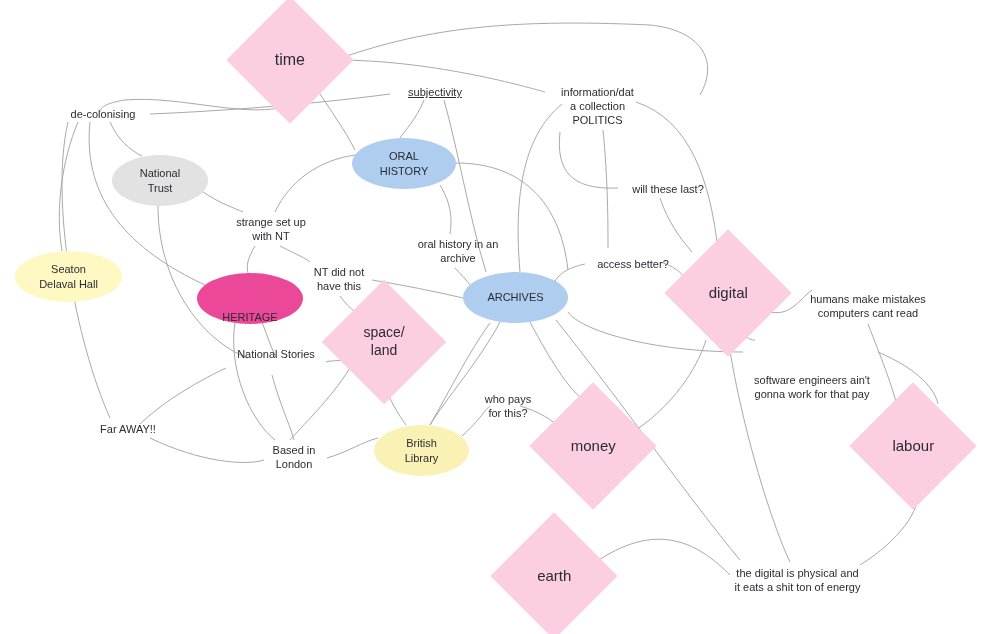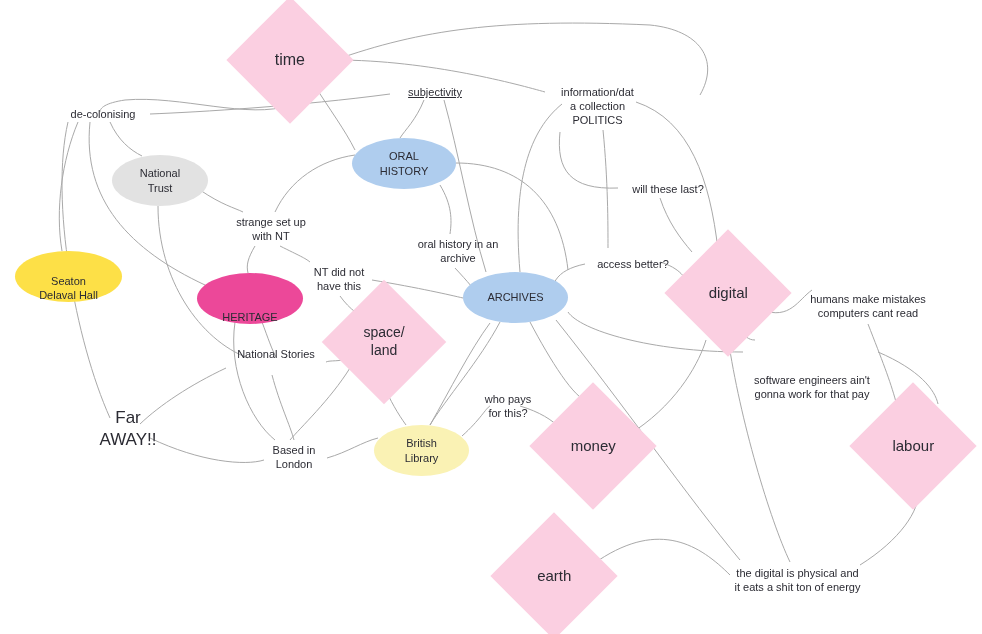--- a/index.html
+++ b/index.html
@@ -121,37 +121,37 @@
       <div class="node node-ellipse" style="left: 112px; top: 155px; width: 96px; height: 51px; font-size: 11px; background: rgb(226, 226, 226);"><span class="node-label">National
 Trust</span></div>
       <div class="node node-ellipse" style="left: 352px; top: 138px; width: 104px; height: 51px; font-size: 11px; background: rgb(175, 205, 238);"><span class="node-label">ORAL
 HISTORY</span></div>
       <div class="node node-text" style="left: 618px; top: 180px; width: 100px; height: 18px; font-size: 11px;"><span class="node-label">will these last?</span></div>
       <div class="node node-text" style="left: 223px; top: 212px; width: 96px; height: 34px; font-size: 11px; text-align: center;"><span class="node-label">strange set up
 with NT</span></div>
       <div class="node node-text" style="left: 403px; top: 234px; width: 110px; height: 34px; font-size: 11px;"><span class="node-label">oral history in an
 archive</span></div>
       <div class="node node-text" style="left: 585px; top: 255px; width: 96px; height: 18px; font-size: 11px;"><span class="node-label">access better?</span></div>
-      <div class="node node-ellipse" style="left: 15px; top: 251px; width: 107px; height: 51px; font-size: 11px; background: #fde047; align-items: flex-end;"><span class="node-label">Seaton
+      <div class="node node-ellipse" style="left: 15px; top: 251px; width: 107px; height: 51px; font-size: 11px; background: #fef9c3;"><span class="node-label">Seaton
 Delaval Hall</span></div>
       <div class="node node-text" style="left: 298px; top: 262px; width: 82px; height: 34px; font-size: 11px;"><span class="node-label">NT did not
 have this</span></div>
       <div class="node node-diamond" style="left: 683px; top: 248px; width: 90px; height: 90px; font-size: 15px; background: rgb(251, 207, 225);"><span class="node-label">digital</span></div>
       <div class="node node-ellipse" style="left: 197px; top: 273px; width: 106px; height: 51px; font-size: 11px; background: #ec4899; align-items: flex-end;"><span class="node-label">HERITAGE</span></div>
       <div class="node node-ellipse" style="left: 463px; top: 272px; width: 105px; height: 51px; font-size: 11px; background: rgb(175, 205, 238);"><span class="node-label">ARCHIVES</span></div>
       <div class="node node-text" style="left: 802px; top: 289px; width: 132px; height: 34px; font-size: 11px;"><span class="node-label">humans make mistakes
 computers cant read</span></div>
       <div class="node node-diamond" style="left: 340px; top: 298px; width: 88px; height: 88px; font-size: 14px; background: rgb(251, 207, 225);"><span class="node-label">space/
 land</span></div>
       <div class="node node-text" style="left: 743px; top: 336px; width: 138px; height: 34px; font-size: 11px; margin-top: 34px;"><span class="node-label">software engineers ain't
 gonna work for that pay</span></div>
       <div class="node node-text" style="left: 226px; top: 345px; width: 100px; height: 18px; font-size: 11px;"><span class="node-label">National Stories</span></div>
       <div class="node node-text" style="left: 473px; top: 389px; width: 70px; height: 34px; font-size: 11px;"><span class="node-label">who pays
 for this?</span></div>
-      <div class="node node-text" style="left: 88px; top: 420px; width: 80px; height: 18px; font-size: 17px;"><span class="node-label">Far AWAY!!</span></div>
+      <div class="node node-text" style="left: 88px; top: 420px; width: 80px; height: 18px; font-size: 11px;"><span class="node-label">Far AWAY!!</span></div>
       <div class="node node-diamond" style="left: 548px; top: 401px; width: 90px; height: 90px; font-size: 15px; background: rgb(251, 207, 225);"><span class="node-label">money</span></div>
       <div class="node node-diamond" style="left: 868px; top: 401px; width: 90px; height: 90px; font-size: 15px; background: rgb(251, 207, 225);"><span class="node-label">labour</span></div>
       <div class="node node-text" style="left: 261px; top: 440px; width: 66px; height: 34px; font-size: 11px;"><span class="node-label">Based in
 London</span></div>
       <div class="node node-ellipse" style="left: 374px; top: 425px; width: 95px; height: 51px; font-size: 11px; background: rgb(250, 242, 180);"><span class="node-label">British
 Library</span></div>
       <div class="node node-diamond" style="left: 509px; top: 531px; width: 90px; height: 90px; font-size: 15px; background: rgb(251, 207, 225);"><span class="node-label">earth</span></div>
       <div class="node node-text" style="left: 725px; top: 563px; width: 145px; height: 34px; font-size: 11px;"><span class="node-label">the digital is physical and
 it eats a shit ton of energy</span></div>
     </div>

